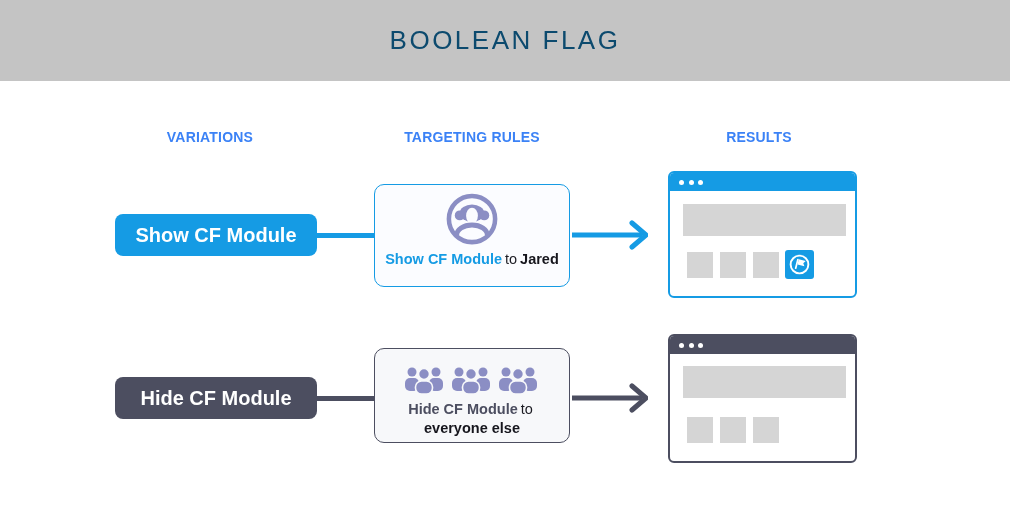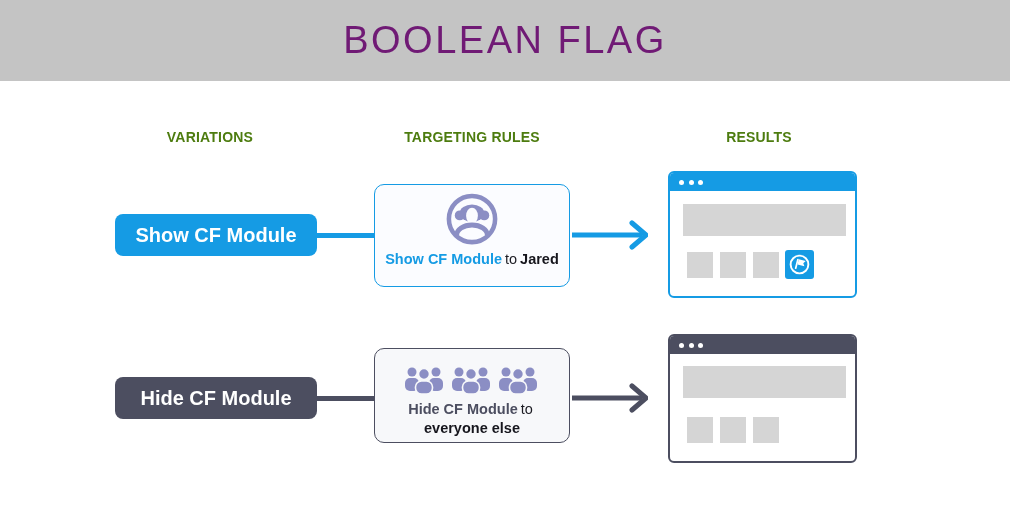--- a/index.html
+++ b/index.html
@@ -3,24 +3,24 @@
 <meta charset="utf-8">
 <style>
   html,body{margin:0;padding:0;background:#fff;}
   #stage{
     position:relative;width:1010px;height:524px;overflow:hidden;
     font-family:"Liberation Sans","DejaVu Sans",sans-serif;background:#ffffff;
   }
   
   .band{position:absolute;left:0;top:0;width:1010px;height:81px;background:#c4c4c4;
     display:flex;align-items:center;justify-content:center;}
-  .band-title{color:#701a75;font-size:38px;font-weight:300;letter-spacing:2.5px;}
+  .band-title{color:#0c4a6e;font-size:26px;font-weight:300;letter-spacing:2.5px;}
   
   .col-head{position:absolute;top:129px;width:200px;text-align:center;
-    font-size:14px;font-weight:bold;color:#4d7c0f;letter-spacing:.2px;}
+    font-size:14px;font-weight:bold;color:#3b82f6;letter-spacing:.2px;}
   
   .pill{position:absolute;left:115px;width:202px;height:42px;border-radius:8px;
     display:flex;align-items:center;justify-content:center;
     color:#fff;font-size:20px;font-weight:bold;}
   .pill.blue{background:#159be4;}
   .pill.dark{background:#4c4e60;}
   
   .connector{position:absolute;width:57px;height:5px;}
   .connector.blue{background:#159be4;}
   .connector.dark{background:#4c4e60;}

